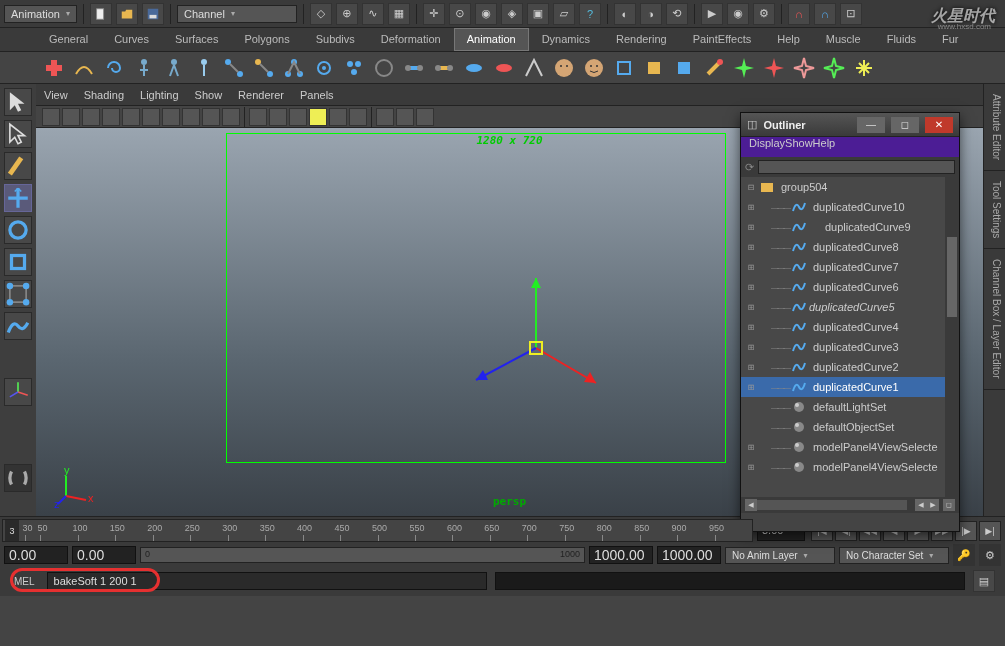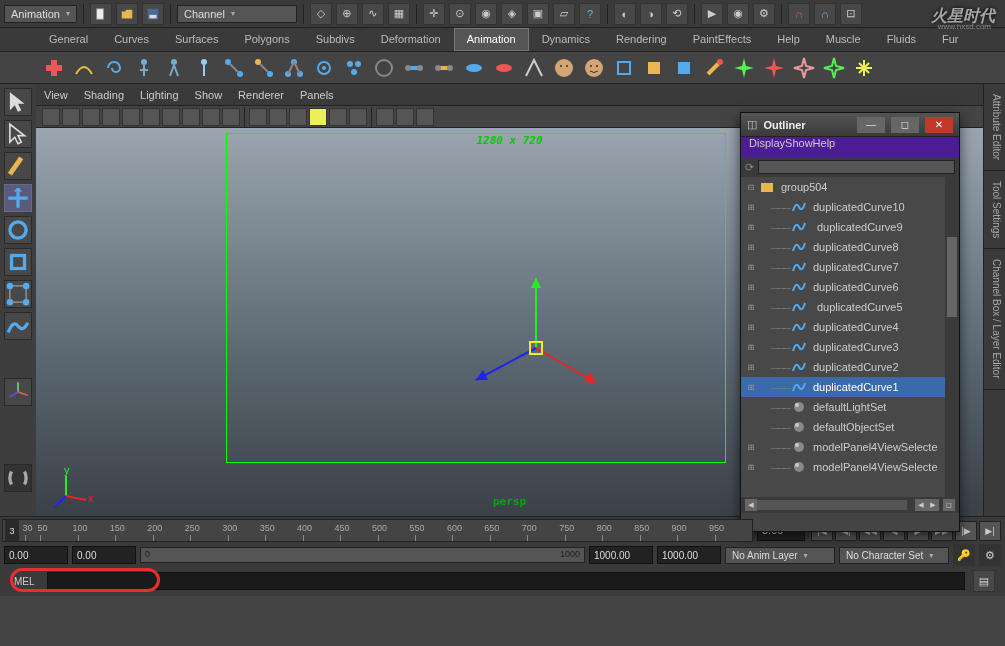--- a/index.html
+++ b/index.html
@@ -56,21 +56,21 @@
 .outliner-hscroll .arr { width: 12px; height: 12px; background: #666; display: flex; align-items: center; justify-content: center; font-size: 7px; }
 .timeline { height: 28px; background: #3a3a3a; border-top: 1px solid #222; display: flex; }
 .timeline-ruler { flex: 1; position: relative; background: #444; border: 1px solid #222; margin: 2px; }
 .tick { position: absolute; bottom: 0; height: 6px; width: 1px; background: #888; }
 .tick.major::after { content: attr(data-v); position: absolute; bottom: 8px; left: -8px; width: 20px; text-align: center; color: #aaa; font-size: 9px; }
 .timeline-cur { position: absolute; left: 2px; top: 0; bottom: 0; width: 14px; background: #2a2a2a; color: #ddd; font-size: 9px; display: flex; align-items: center; justify-content: center; }
 .time-input { width: 48px; height: 22px; background: #222; border: 1px solid #111; color: #ddd; margin: 2px; padding: 0 4px; display: flex; align-items: center; }
 .playback { display: flex; gap: 2px; align-items: center; padding: 0 4px; }
 .play-btn { width: 22px; height: 20px; background: #555; border: 1px solid #222; display: flex; align-items: center; justify-content: center; cursor: pointer; color: #ccc; font-size: 9px; }
 .range-bar { height: 22px; background: #3a3a3a; display: flex; align-items: center; padding: 2px 4px; gap: 4px; }
-.range-input { width: 64px; height: 18px; background: #222; border: 1px solid #111; color: #ddd; padding: 2px 4px; display: flex; align-items: center; font-size: 10px; }
+.range-input { width: 64px; height: 18px; background: #222; border: 1px solid #111; color: #ddd; padding: 2px 4px; display: flex; align-items: center; font-size: 14px; }
 .range-slider { flex: 1; height: 16px; background: #333; border: 1px solid #222; position: relative; }
 .range-slider .thumb { position: absolute; left: 0; top: 0; bottom: 0; width: 100%; background: #555; }
 .cmd-bar { height: 30px; background: #3a3a3a; display: flex; align-items: center; padding: 2px 10px; gap: 8px; position: relative; }
 .mel-highlight { position: absolute; left: 10px; top: 2px; width: 150px; height: 24px; border: 3px solid #e63030; border-radius: 12px; pointer-events: none; }
 .mel-label { color: #ccc; font-size: 10px; padding: 0 4px; }
 .cmd-input { flex: 1; max-width: 440px; height: 18px; background: #2a2a2a; border: 1px solid #111; color: #ddd; padding: 0 6px; display: flex; align-items: center; }
 .feedback { flex: 1; height: 18px; background: #1a1a1a; border: 1px solid #111; }
 .watermark { position: absolute; right: 10px; top: 6px; font-size: 16px; font-weight: bold; font-style: italic; color: rgba(255,255,255,0.6); text-shadow: 0 0 4px #000; }
 .watermark-url { position: absolute; right: 14px; top: 22px; font-size: 8px; color: rgba(255,255,255,0.4); }
 </style>
@@ -497,21 +497,21 @@
         <span style="margin-left: 4px;">duplicatedCurve10</span>
       </div>
       <div class="outliner-row">
         <span class="expand">⊞</span>
         <span class="branch" style="margin-left: 12px;">———</span>
         <span class="node-icon">
           <svg viewBox="0 0 16 16">
             <path d="M2 12 Q5 2 8 8 Q11 14 14 4" fill="none" stroke="#5ae" stroke-width="2"></path>
           </svg>
         </span>
-        <span style="margin-left: 8px;">duplicatedCurve9</span>
+        <span style="margin-left: 16px;">duplicatedCurve9</span>
       </div>
       <div class="outliner-row">
         <span class="expand">⊞</span>
         <span class="branch" style="margin-left: 12px;">———</span>
         <span class="node-icon">
           <svg viewBox="0 0 16 16">
             <path d="M2 12 Q5 2 8 8 Q11 14 14 4" fill="none" stroke="#5ae" stroke-width="2"></path>
           </svg>
         </span>
         <span style="margin-left: 4px;">duplicatedCurve8</span>
@@ -537,21 +537,21 @@
         <span style="margin-left: 4px;">duplicatedCurve6</span>
       </div>
       <div class="outliner-row">
         <span class="expand">⊞</span>
         <span class="branch" style="margin-left: 12px;">———</span>
         <span class="node-icon">
           <svg viewBox="0 0 16 16">
             <path d="M2 12 Q5 2 8 8 Q11 14 14 4" fill="none" stroke="#5ae" stroke-width="2"></path>
           </svg>
         </span>
-        <span style="margin-left: 8px;">duplicatedCurve5</span>
+        <span style="margin-left: 0; font-style: italic;">duplicatedCurve5</span>
       </div>
       <div class="outliner-row">
         <span class="expand">⊞</span>
         <span class="branch" style="margin-left: 12px;">———</span>
         <span class="node-icon">
           <svg viewBox="0 0 16 16">
             <path d="M2 12 Q5 2 8 8 Q11 14 14 4" fill="none" stroke="#5ae" stroke-width="2"></path>
           </svg>
         </span>
         <span style="margin-left: 4px;">duplicatedCurve4</span>
@@ -691,16 +691,17 @@
   <div class="range-input">1000.00</div>
   <div class="range-input">1000.00</div>
   <div class="dropdown" style="width:110px;font-size:10px">No Anim Layer</div>
   <div class="dropdown" style="width:110px;font-size:10px">No Character Set</div>
   <div class="icon-btn" style="background:#333">🔑</div>
   <div class="icon-btn" style="background:#333">⚙</div>
 </div>
 
 <div class="cmd-bar">
   <span class="mel-label">MEL</span>
+  <div class="cmd-input">bakeSoft 1 200 1</div>
   <div class="feedback"></div>
   <div class="icon-btn">▤</div>
   <div class="mel-highlight"></div>
 </div>
 
 </body></html>

